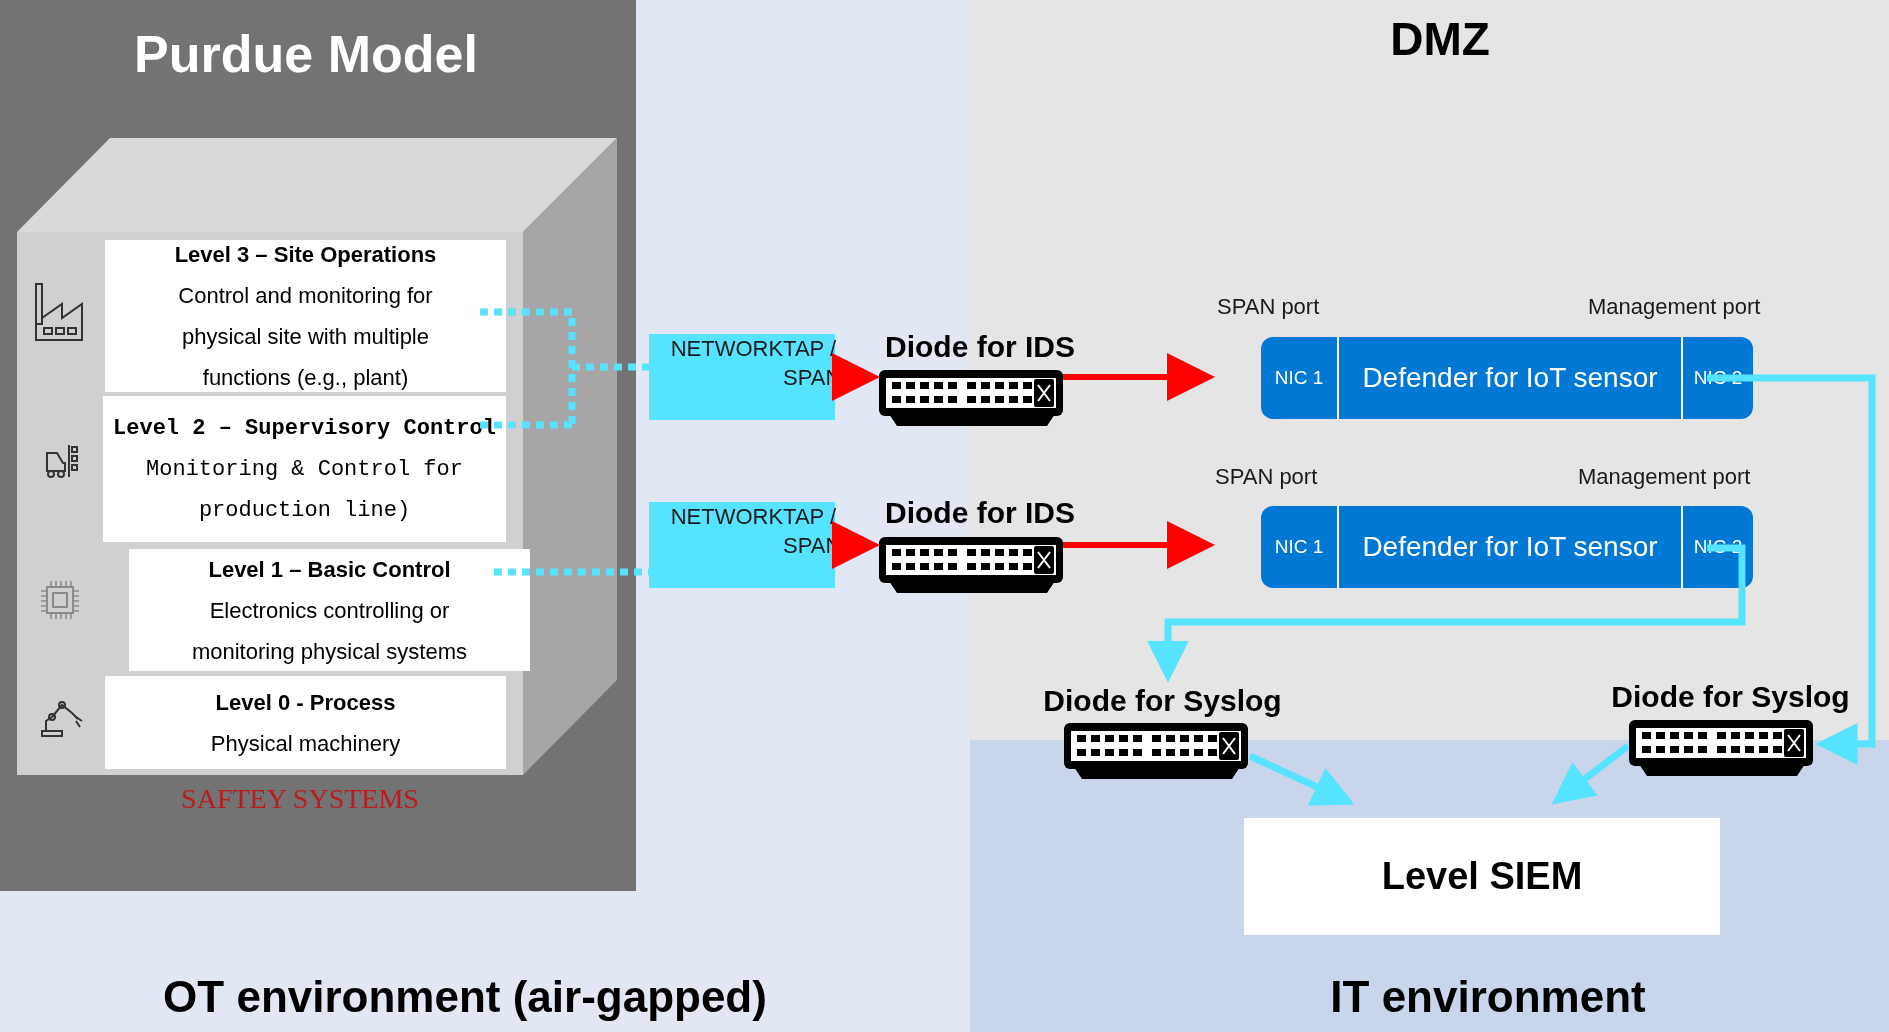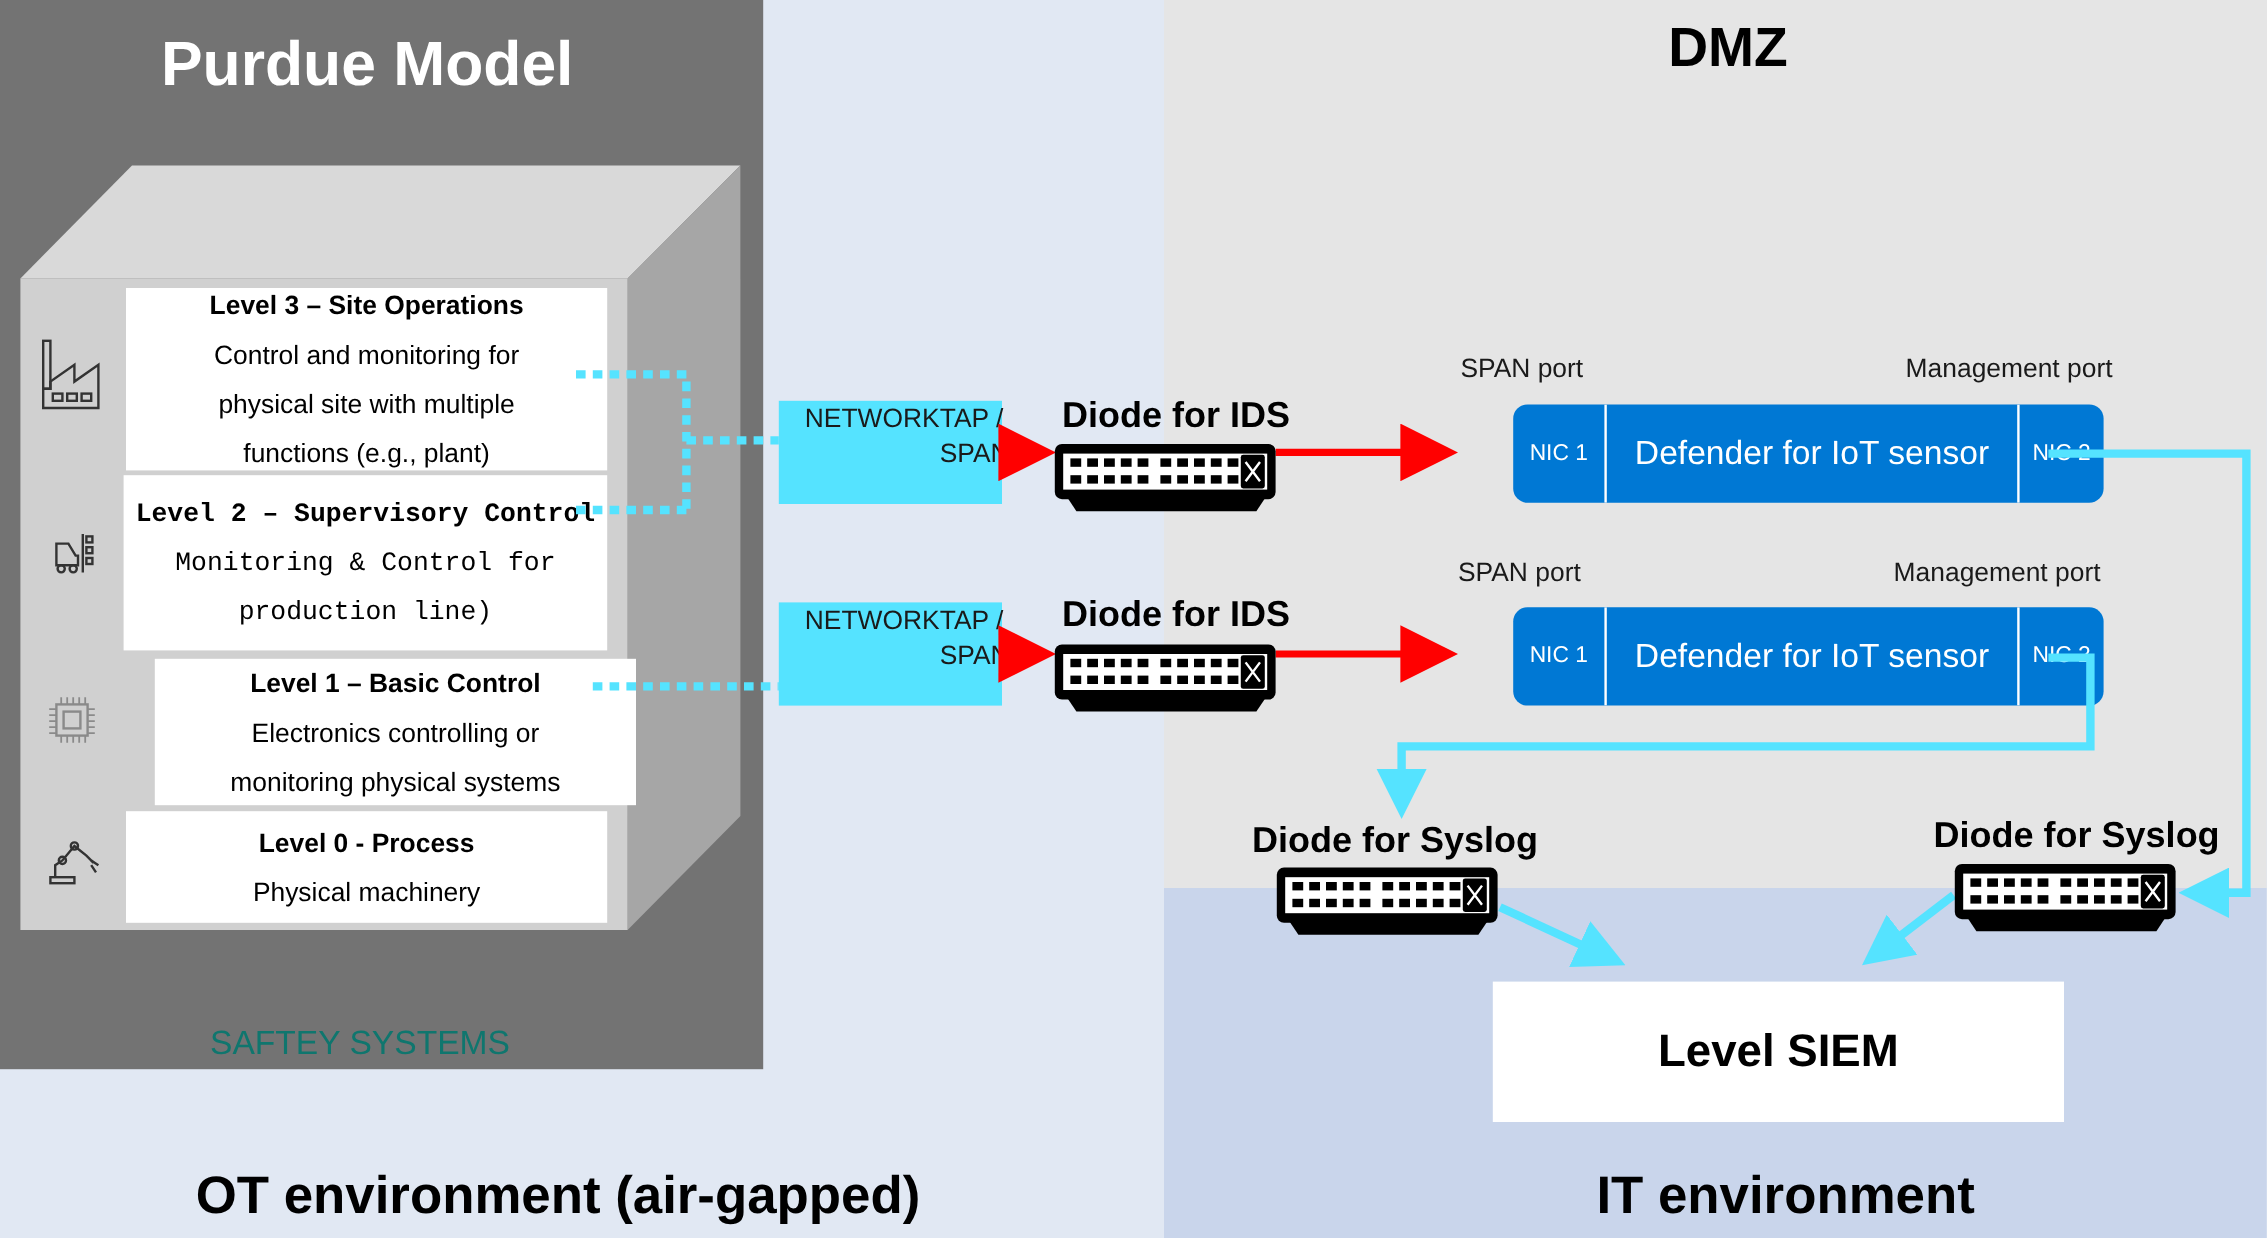--- a/index.html
+++ b/index.html
@@ -9,21 +9,21 @@
   .region-dmz { left: 970px; top: 0; width: 919px; height: 740px; background: #e5e5e5; }
   .region-it { left: 970px; top: 740px; width: 919px; height: 292px; background: #c9d5eb; }
   .purdue-panel { left: 0; top: 0; width: 636px; height: 891px; background: #737373; }
   .title-white { color: #fff; font-weight: bold; font-size: 52px; text-align: center; }
   .purdue-title { left: 0; top: 24px; width: 612px; }
   .dmz-title { left: 1340px; top: 12px; width: 200px; text-align: center; font-weight: bold; font-size: 46px; color: #000; }
   .cube-svg { left: 0; top: 0; }
   .level-box { background: #fff; text-align: center; color: #000; font-size: 22px; line-height: 29px; display: flex; flex-direction: column; justify-content: center; align-items: center; gap: 12px; }
   .level-box .lt { font-weight: bold; font-size: 22px; }
   .level-icon { width: 50px; height: 50px; display: flex; align-items: center; justify-content: center; }
-  .safety { left: 0; top: 853px; width: 600px; text-align: center; color: #0f766e; font-size: 28px; }
+  .safety { left: 0; top: 783px; width: 600px; text-align: center; color: #b91c1c; font-size: 28px; font-family: Liberation Serif, serif; }
   .env-label { font-weight: bold; font-size: 44px; color: #000; text-align: center; }
   .tap { background: #55e3ff; font-size: 22px; line-height: 29px; color: #1a1a1a; display: flex; flex-direction: row; justify-content: center; padding-left: 28px; box-sizing: border-box; }
   .diode-label { font-weight: bold; font-size: 30px; color: #000; text-align: center; white-space: nowrap; }
   .port-label { font-size: 22px; color: #1a1a1a; white-space: nowrap; }
   .sensor { background: #0078d4; border-radius: 12px; display: flex; color: #fff; overflow: hidden; margin-left: 46px; }
   .sensor .nic { width: 76px; display: flex; align-items: center; justify-content: center; font-size: 19px; }
   .sensor .nic1 { border-right: 2px solid #fff; }
   .sensor .nic2 { border-left: 2px solid #fff; width: 70px; }
   .sensor .core { flex: 1; display: flex; align-items: center; justify-content: center; font-size: 28px; }
   .siem { left: 1244px; top: 818px; width: 476px; height: 117px; background: #fff; display: flex; align-items: center; justify-content: center; font-weight: bold; font-size: 38px; color: #000; }

